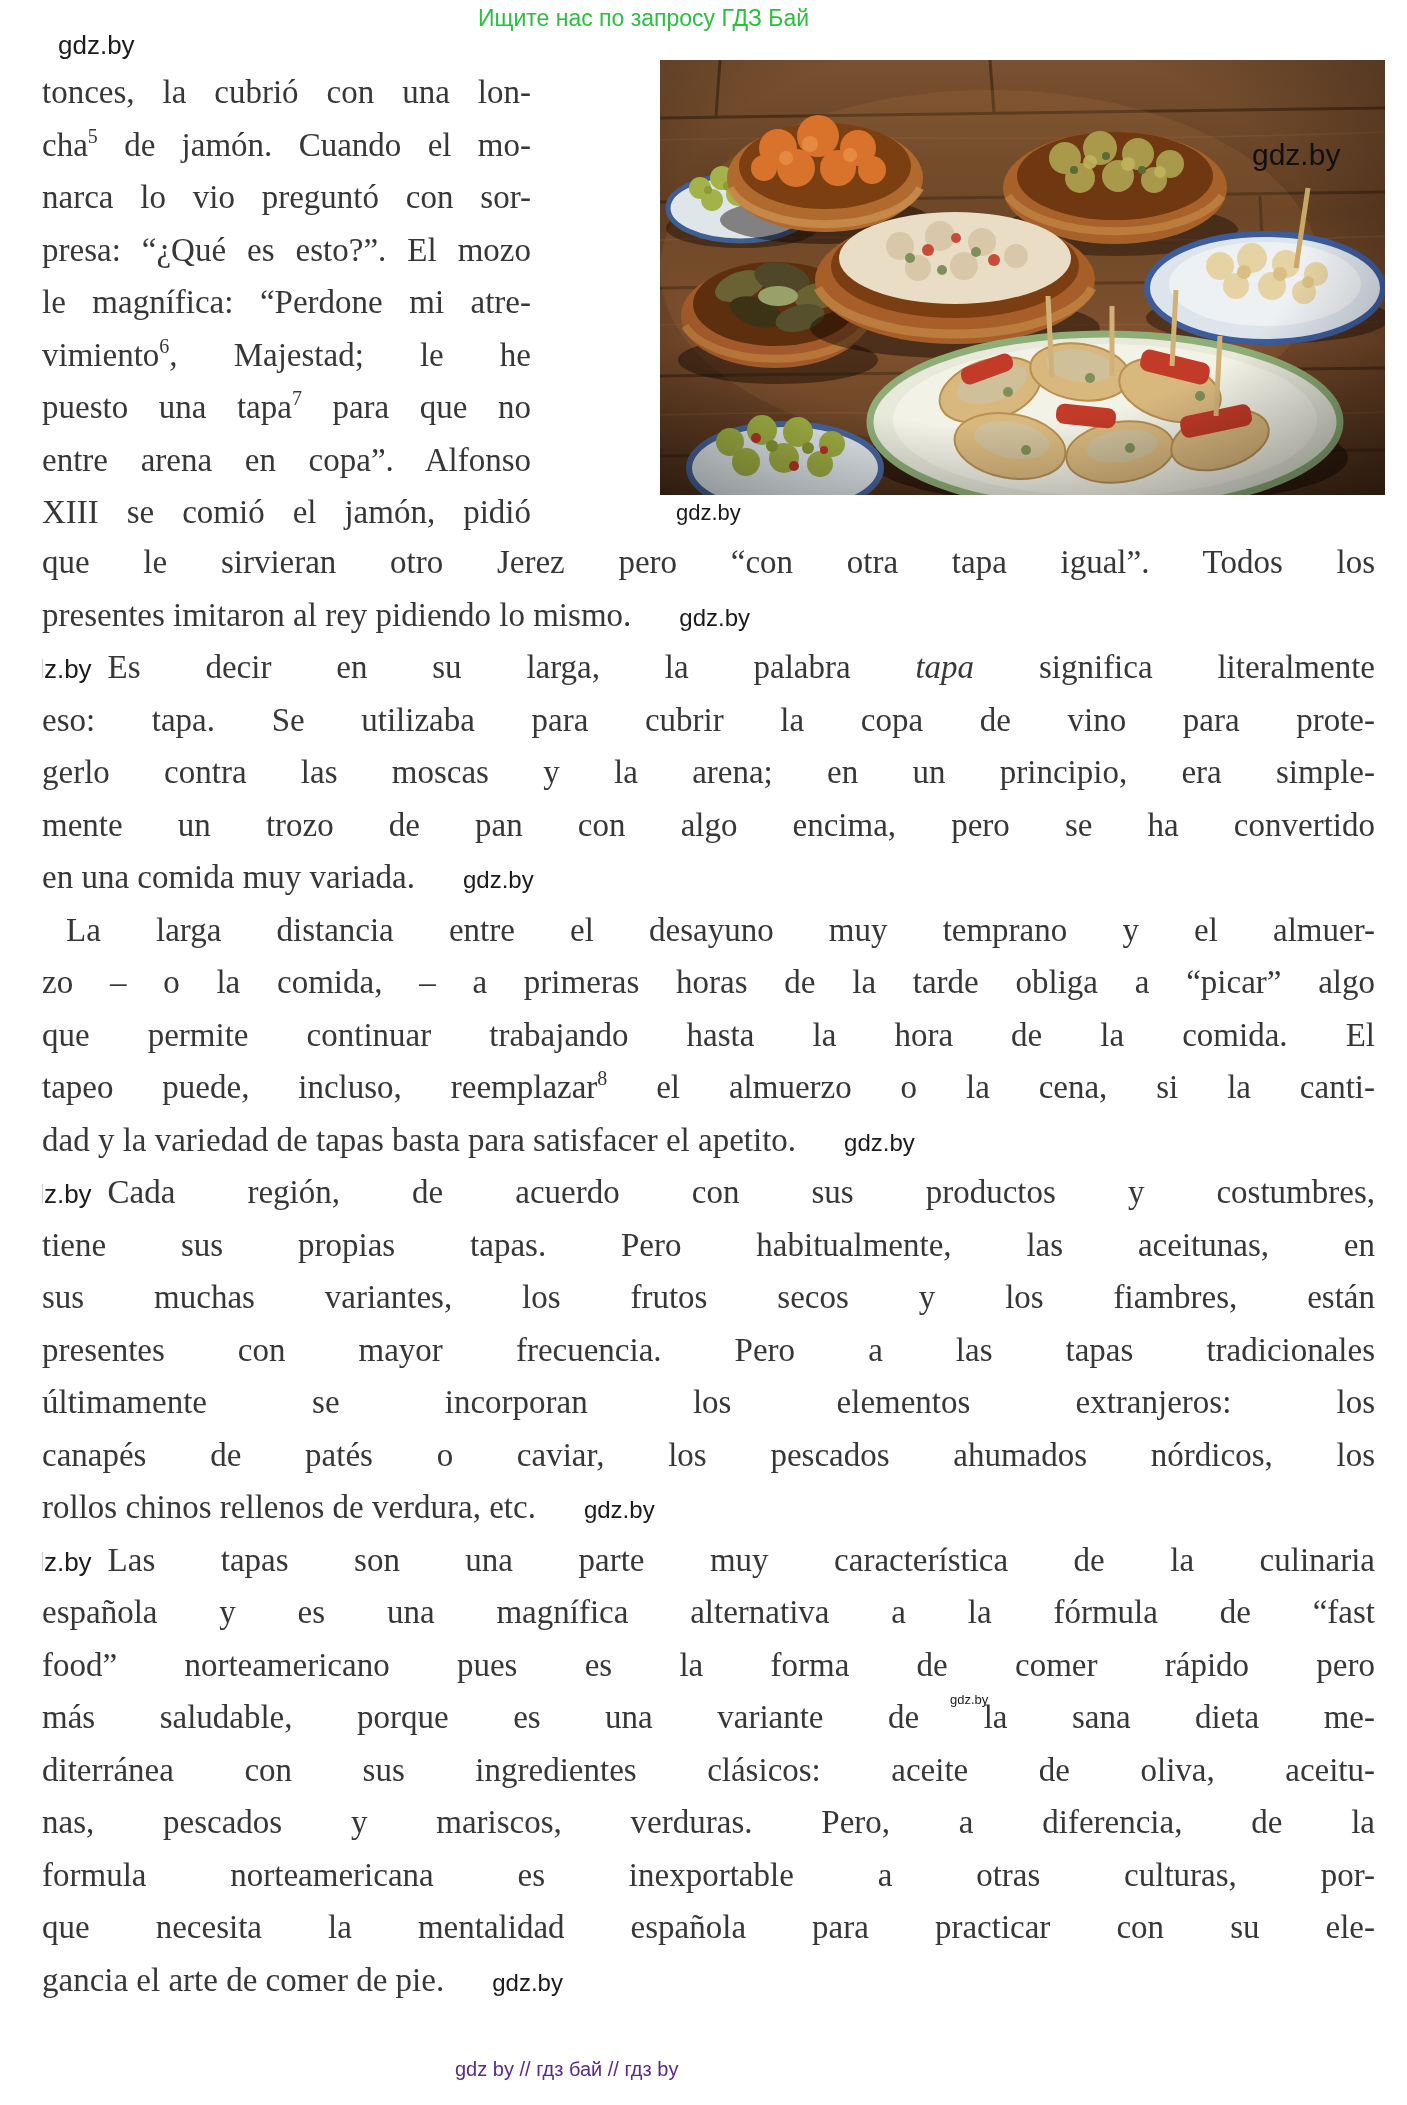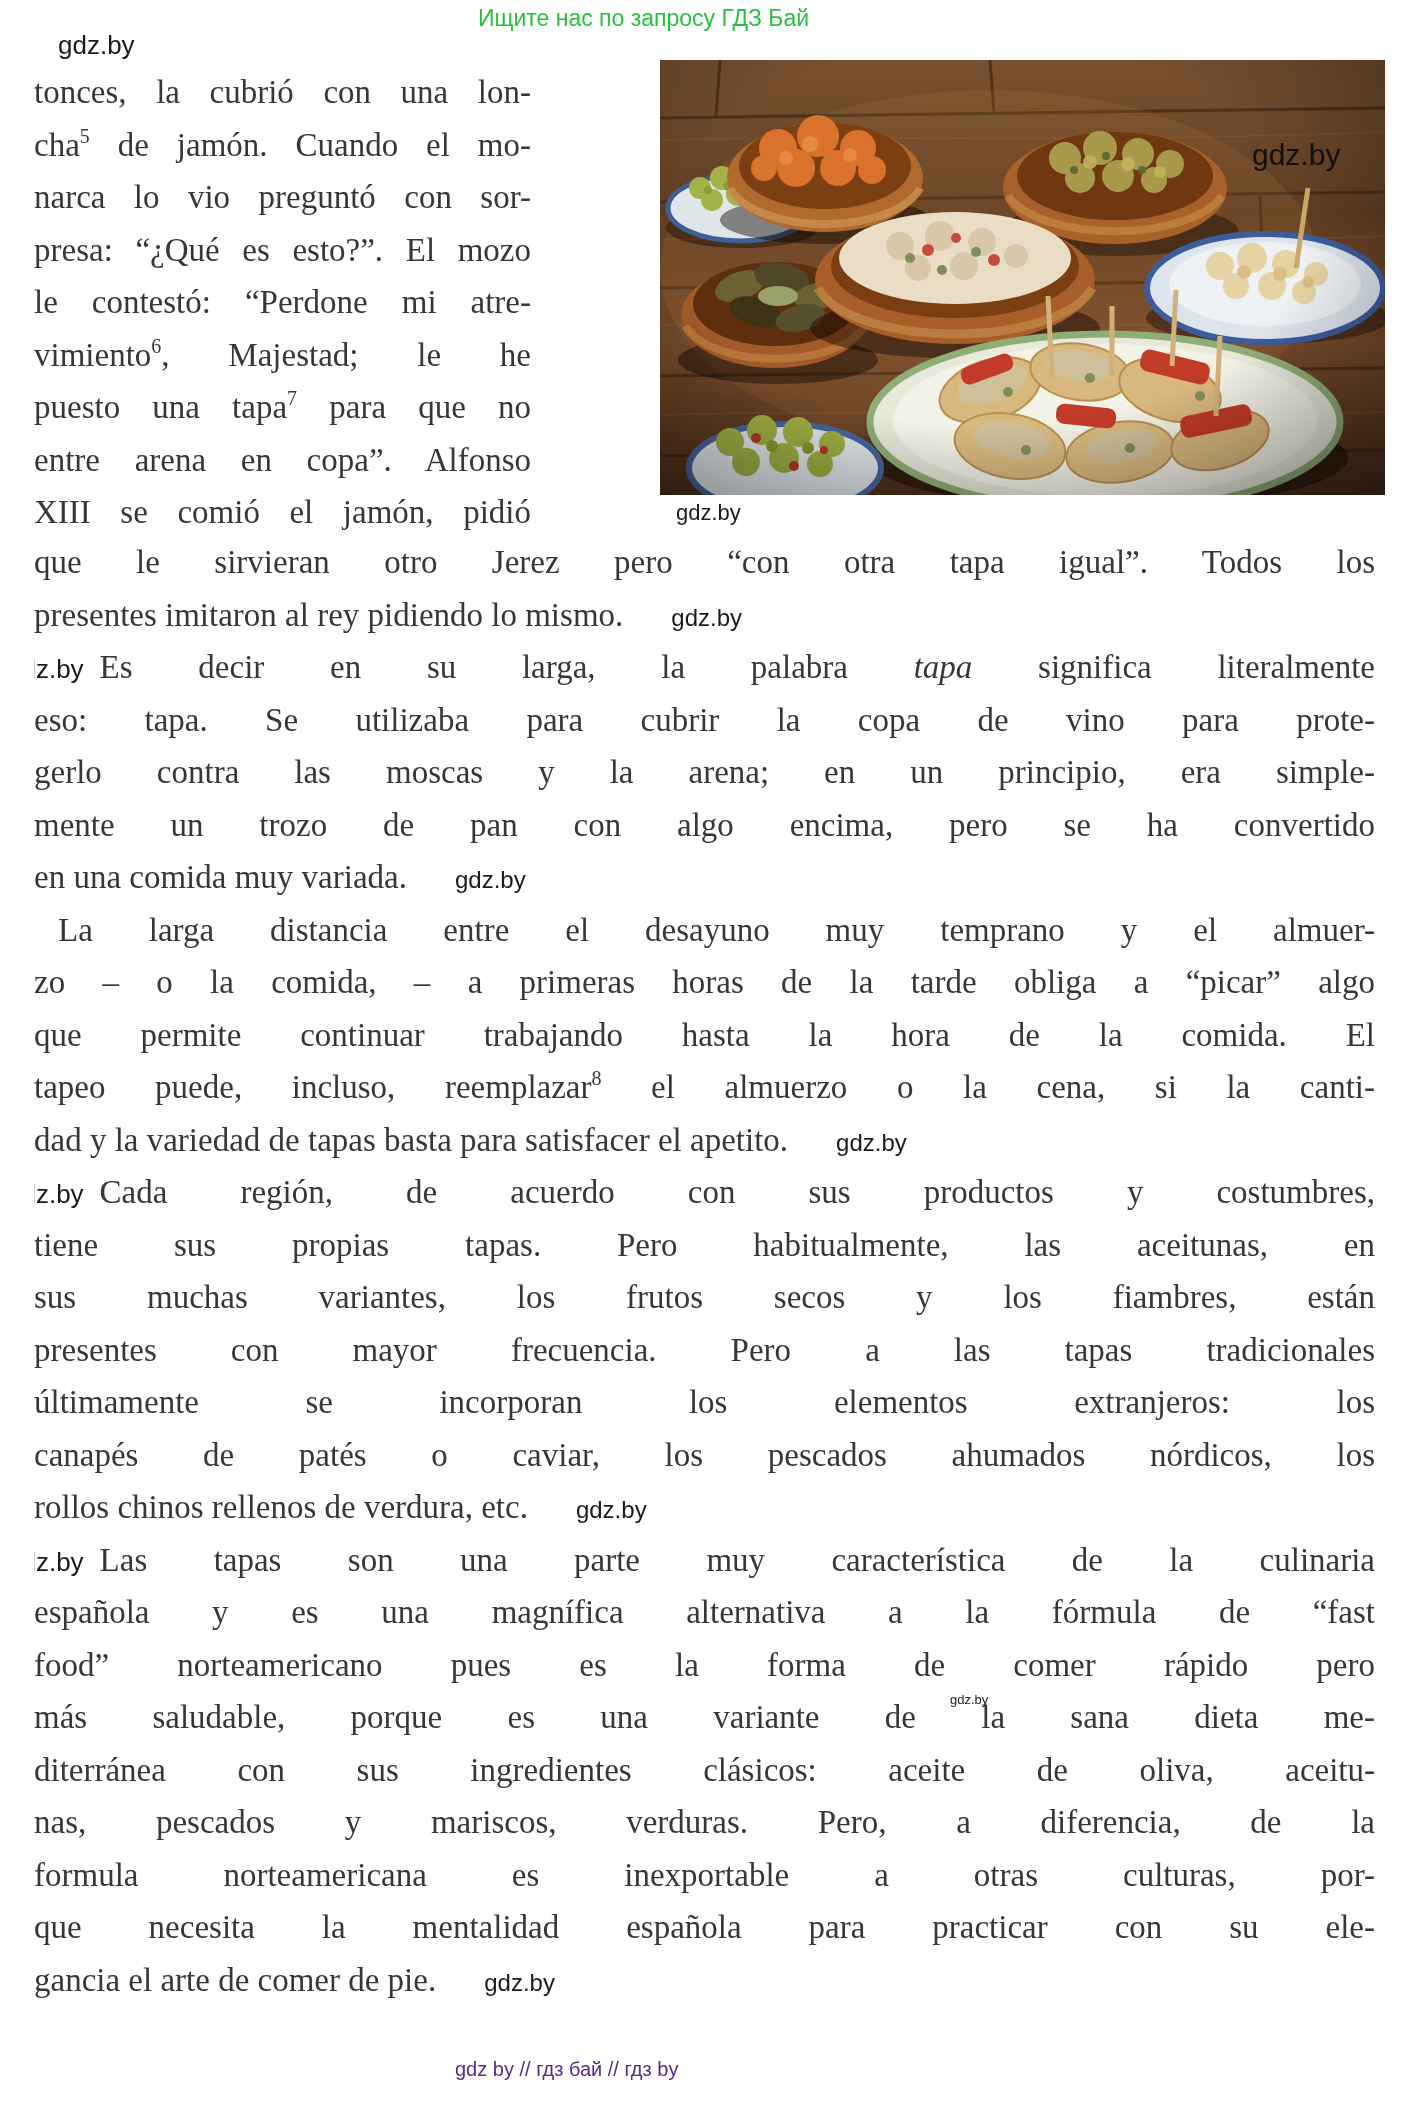--- a/index.html
+++ b/index.html
@@ -19,21 +19,21 @@
   .wm-photo{position:absolute;left:592px;top:78px;font-size:30px;color:#101010;}
   .wm-b{position:absolute;left:676px;top:500px;font-size:22px;}
   .wm-tiny{position:absolute;left:950px;top:1692px;font-size:13px;}
   .photo{
     position:absolute;left:660px;top:60px;width:725px;height:435px;overflow:hidden;
   }
   .col{position:absolute;left:34px;top:66px;width:497px;}
   .bodytext{position:absolute;left:34px;top:536px;width:1341px;}
   .line{
     height:52.5px;line-height:52.5px;font-size:33px;
-    text-align:justify;text-align-last:justify;overflow:hidden;
+    text-align:justify;text-align-last:justify;overflow:hidden;margin-left:8px;
   }
   .line.pend{text-align-last:left;}
   .line.outdent{text-indent:-27px;}
   .line.indent{text-indent:24px;}
   .sup{font-size:20px;line-height:0;position:relative;top:-13px;}
   .it{font-style:italic;}
   .wmlead{font-size:26px;margin-right:16px;}
   .wmtrail{font-size:24px;margin-left:48px;}
   .footer{
     position:absolute;left:455px;top:2058px;
@@ -278,21 +278,21 @@
     <span class="wm wm-photo">gdz.by</span>
   </div>
 
   <span class="wm wm-b">gdz.by</span>
 
   <div class="col" id="column-lines">
       <div class="line"><span>tonces, la cubrió con una lon-</span></div>
       <div class="line"><span>cha</span><span class="sup">5</span><span> de jamón. Cuando el mo-</span></div>
       <div class="line"><span>narca lo vio preguntó con sor-</span></div>
       <div class="line"><span>presa: “¿Qué es esto?”. El mozo</span></div>
-      <div class="line"><span>le contestó: “Perdone mi atre-</span></div>
+      <div class="line"><span>le magnífica: “Perdone mi atre-</span></div>
       <div class="line"><span>vimiento</span><span class="sup">6</span><span>, Majestad; le he</span></div>
       <div class="line"><span>puesto una tapa</span><span class="sup">7</span><span> para que no</span></div>
       <div class="line"><span>entre arena en copa”. Alfonso</span></div>
       <div class="line"><span>XIII se comió el jamón, pidió</span></div>
     </div>
 
   <div class="bodytext" id="body-lines">
       <div class="line"><span>que le sirvieran otro Jerez pero “con otra tapa igual”. Todos los</span></div>
       <div class="line pend"><span>presentes imitaron al rey pidiendo lo mismo.</span><span class="wmtrail wm">gdz.by</span></div>
       <div class="line outdent"><span class="wmlead wm">gdz.by</span><span>Es decir en su larga, la palabra </span><span class="it">tapa</span><span> significa literalmente</span></div>

